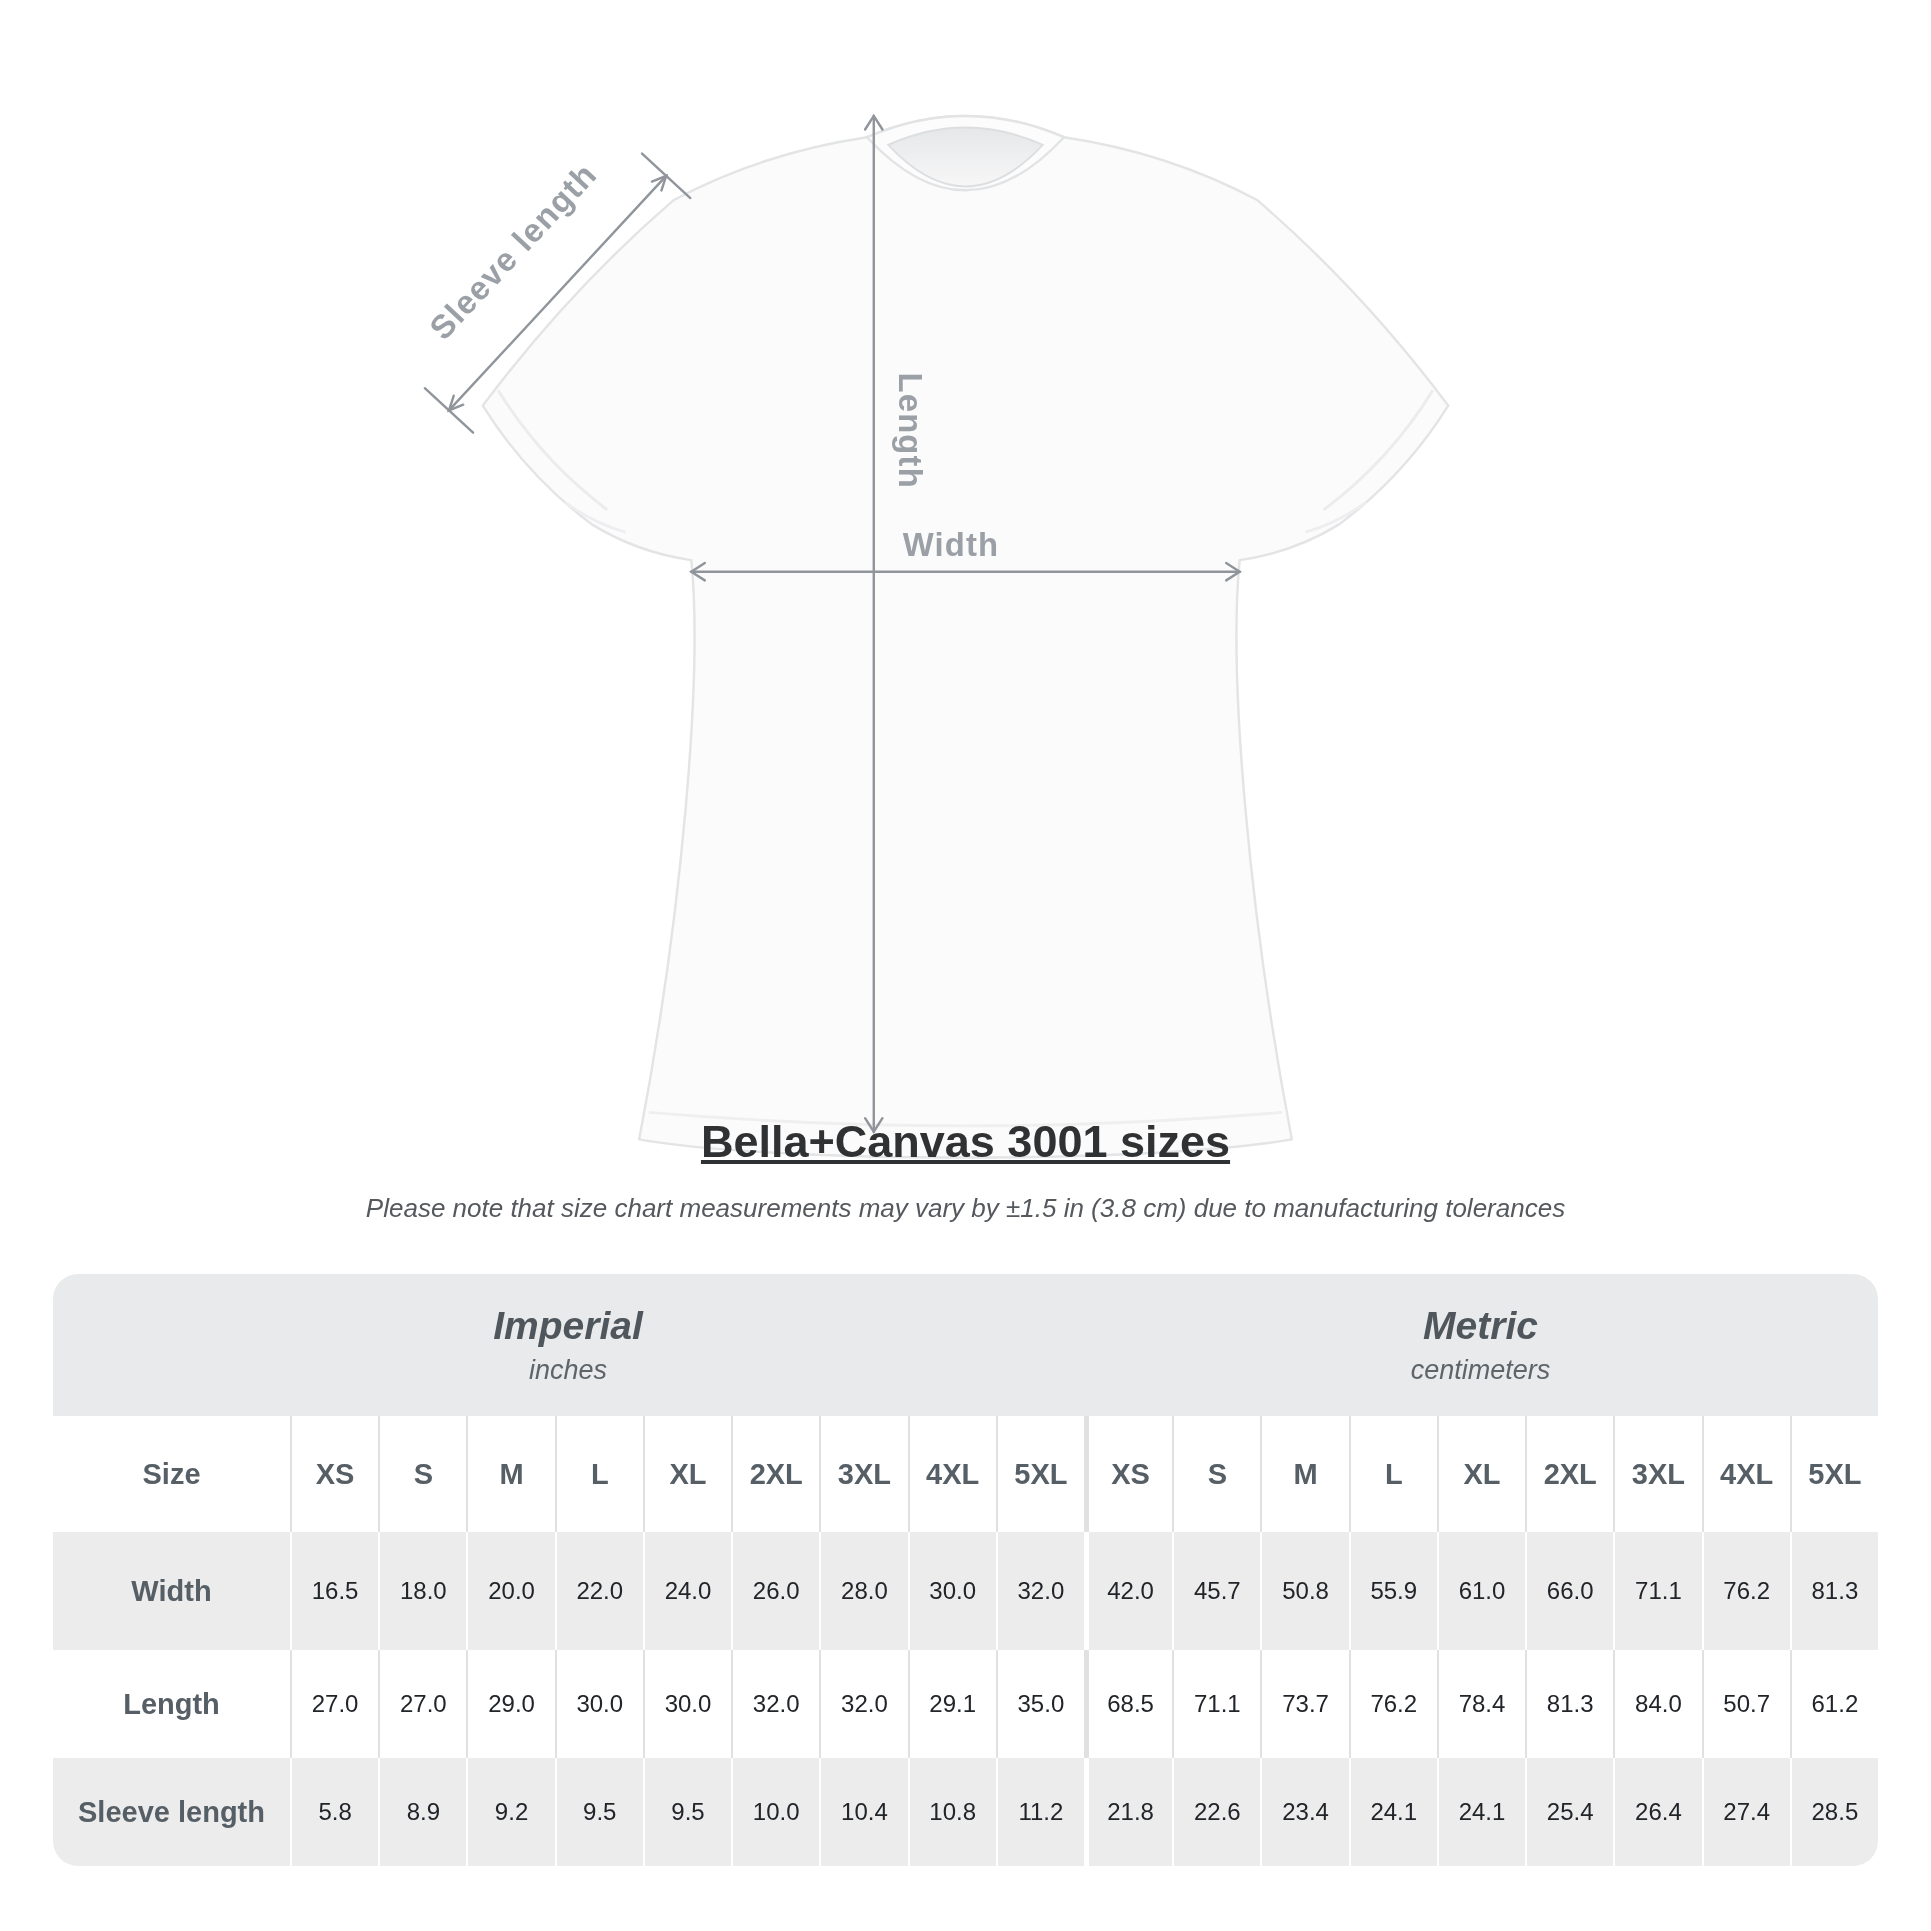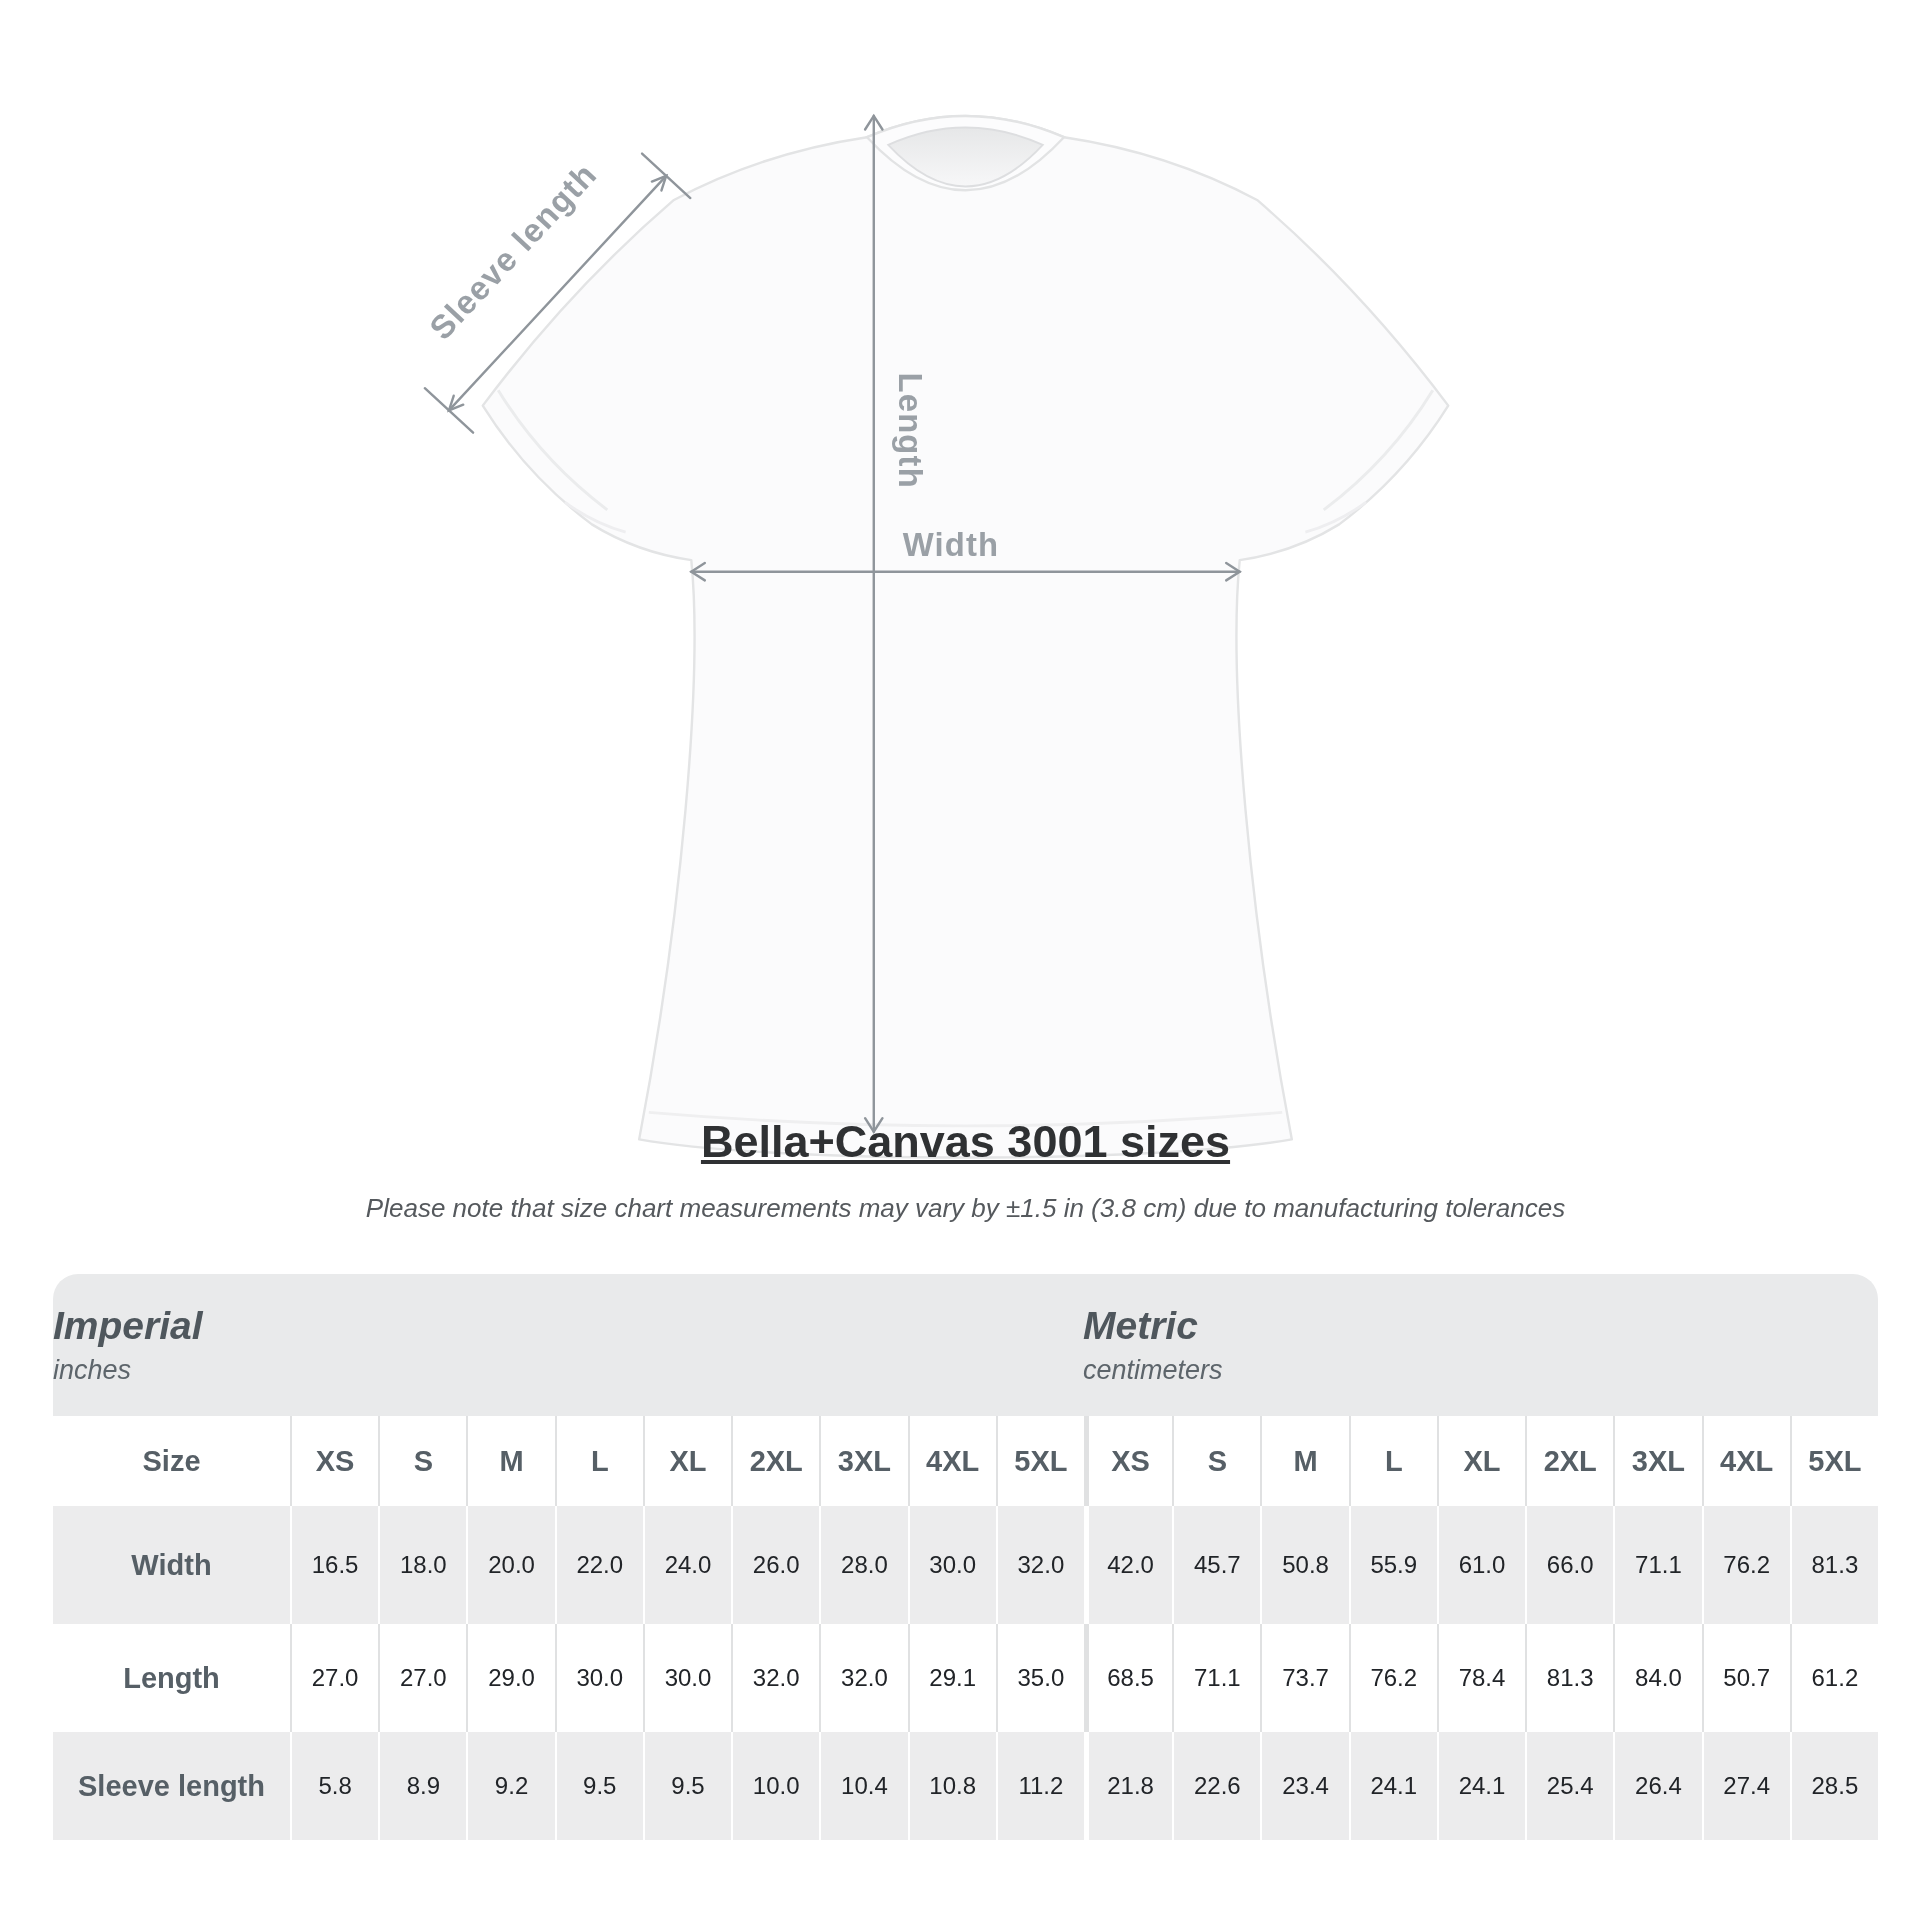--- a/index.html
+++ b/index.html
@@ -14,31 +14,31 @@
              fill:#9aa0a6;letter-spacing:1.2px;}
   
   .title{position:absolute;left:0;top:1116px;width:100%;margin:0;text-align:center;
          font-size:45px;font-weight:700;color:#2f3133;text-decoration:underline;}
   .note{position:absolute;left:0;top:1193px;width:100%;margin:0;text-align:center;
         font-style:italic;font-size:26px;color:#55595d;}
   
   .size-table{position:absolute;left:53px;top:1274px;width:1825px;height:592px;
               border-radius:25px;overflow:hidden;background:#ffffff;}
   .t-head{display:grid;grid-template-columns:1030px 795px;background:#e9eaeb;height:142px;}
-  .half{display:flex;flex-direction:column;align-items:flex-start;justify-content:center;row-gap:7.7px;}
+  .half{display:flex;flex-direction:column;align-items:center;justify-content:center;row-gap:7.7px;}
   .g-title{font-style:italic;font-weight:700;font-size:39px;color:#4f575d;}
   .g-unit{font-style:italic;font-size:27px;color:#5d656b;}
   .t-row{display:grid;grid-template-columns:237px repeat(18,1fr);}
   .t-row.white{background:#ffffff;--sep:#e0e1e2;}
   .t-row.gray{background:#ececed;--sep:#ffffff;}
   .cell{display:flex;align-items:center;justify-content:center;
         border-left:2.9px solid var(--sep);min-width:0;}
   .cell:first-child{border-left:none;}
   .cell.half-start{border-left-width:5.8px;}
-  .row-size{height:90px;}
+  .row-size{height:116px;}
   .row-0{height:118px;}
   .row-1{height:108px;}
   .row-2{height:108px;}
   .hdr,.lbl{font-weight:700;font-size:29px;color:#565f66;}
   .num{font-size:24px;color:#212428;}
 </style>
 </head>
 <body>
 
 <div class="page">

